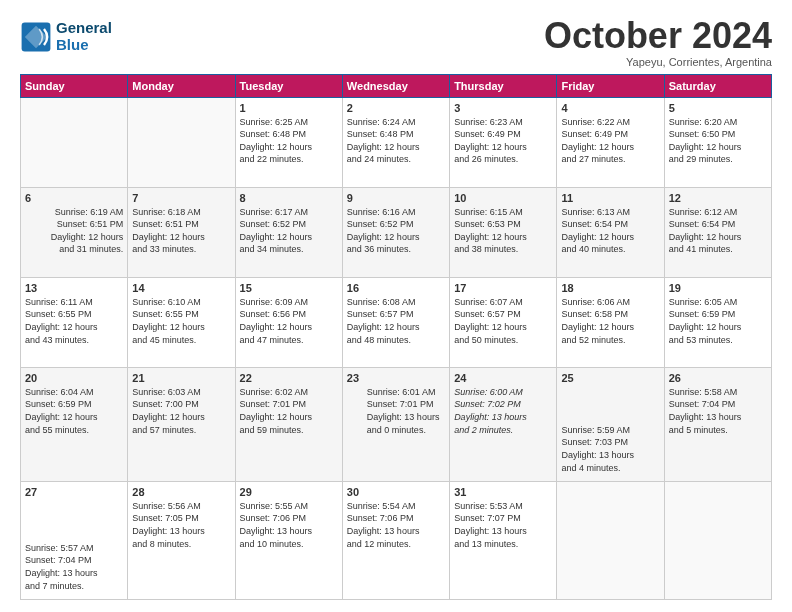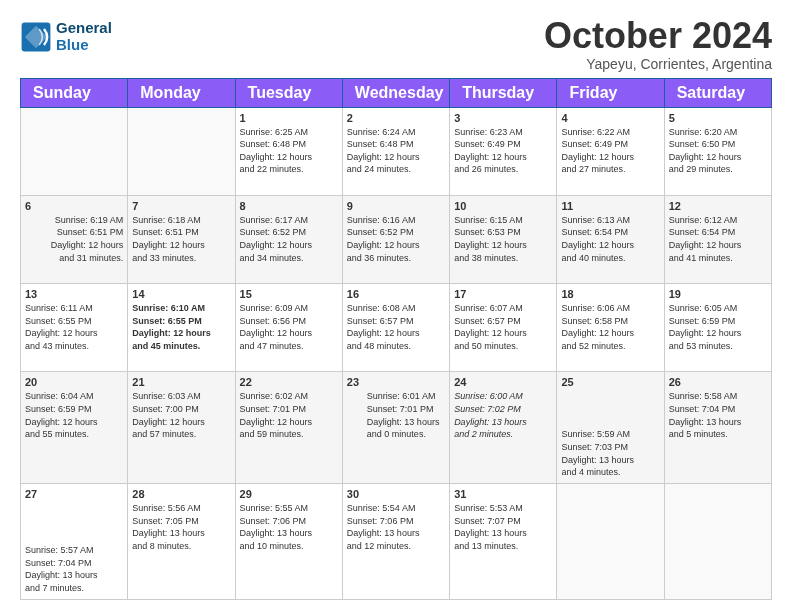--- a/index.html
+++ b/index.html
@@ -51,36 +51,36 @@
     .title-section {
       text-align: right;
     }
     .month-title {
       font-size: 36px;
       font-weight: bold;
       color: #333;
       line-height: 1.1;
     }
     .subtitle {
-      font-size: 14px;
+      font-size: 11px;
       color: #555;
     }
     .calendar {
       flex: 1;
       border: 1px solid #ccc;
       border-collapse: collapse;
       width: 100%;
       table-layout: fixed;
     }
     .calendar th {
-      background-color: #8b5cf6;
+      background-color: #be185d;
       color: #fff;
-      font-size: 16px;
-      font-weight: bold;
-      padding: 5px 12px;
+      font-size: 11px;
+      font-weight: bold;
+      padding: 5px 4px;
       text-align: left;
       border: 1px solid #1a5f9f;
     }
     .calendar td {
       vertical-align: top;
       padding: 4px 4px;
       border: 1px solid #ccc;
       font-size: 9.5px;
       color: #333;
       background: #fff;
@@ -233,21 +233,21 @@
         <tr>
           <td>
             <span class="day-num">13</span>
             <div class="day-info" style="white-space: pre-line;">Sunrise: 6:11 AM
 Sunset: 6:55 PM
 Daylight: 12 hours
 and 43 minutes.</div>
           </td>
           <td>
             <span class="day-num">14</span>
-            <div class="day-info" style="white-space: pre-line; font-weight: bold;">Sunrise: 6:10 AM
+            <div class="day-info" style="white-space: pre-line;">Sunrise: 6:10 AM
 Sunset: 6:55 PM
 Daylight: 12 hours
 and 45 minutes.</div>
           </td>
           <td>
             <span class="day-num">15</span>
             <div class="day-info" style="white-space: pre-line;">Sunrise: 6:09 AM
 Sunset: 6:56 PM
 Daylight: 12 hours
 and 47 minutes.</div>

